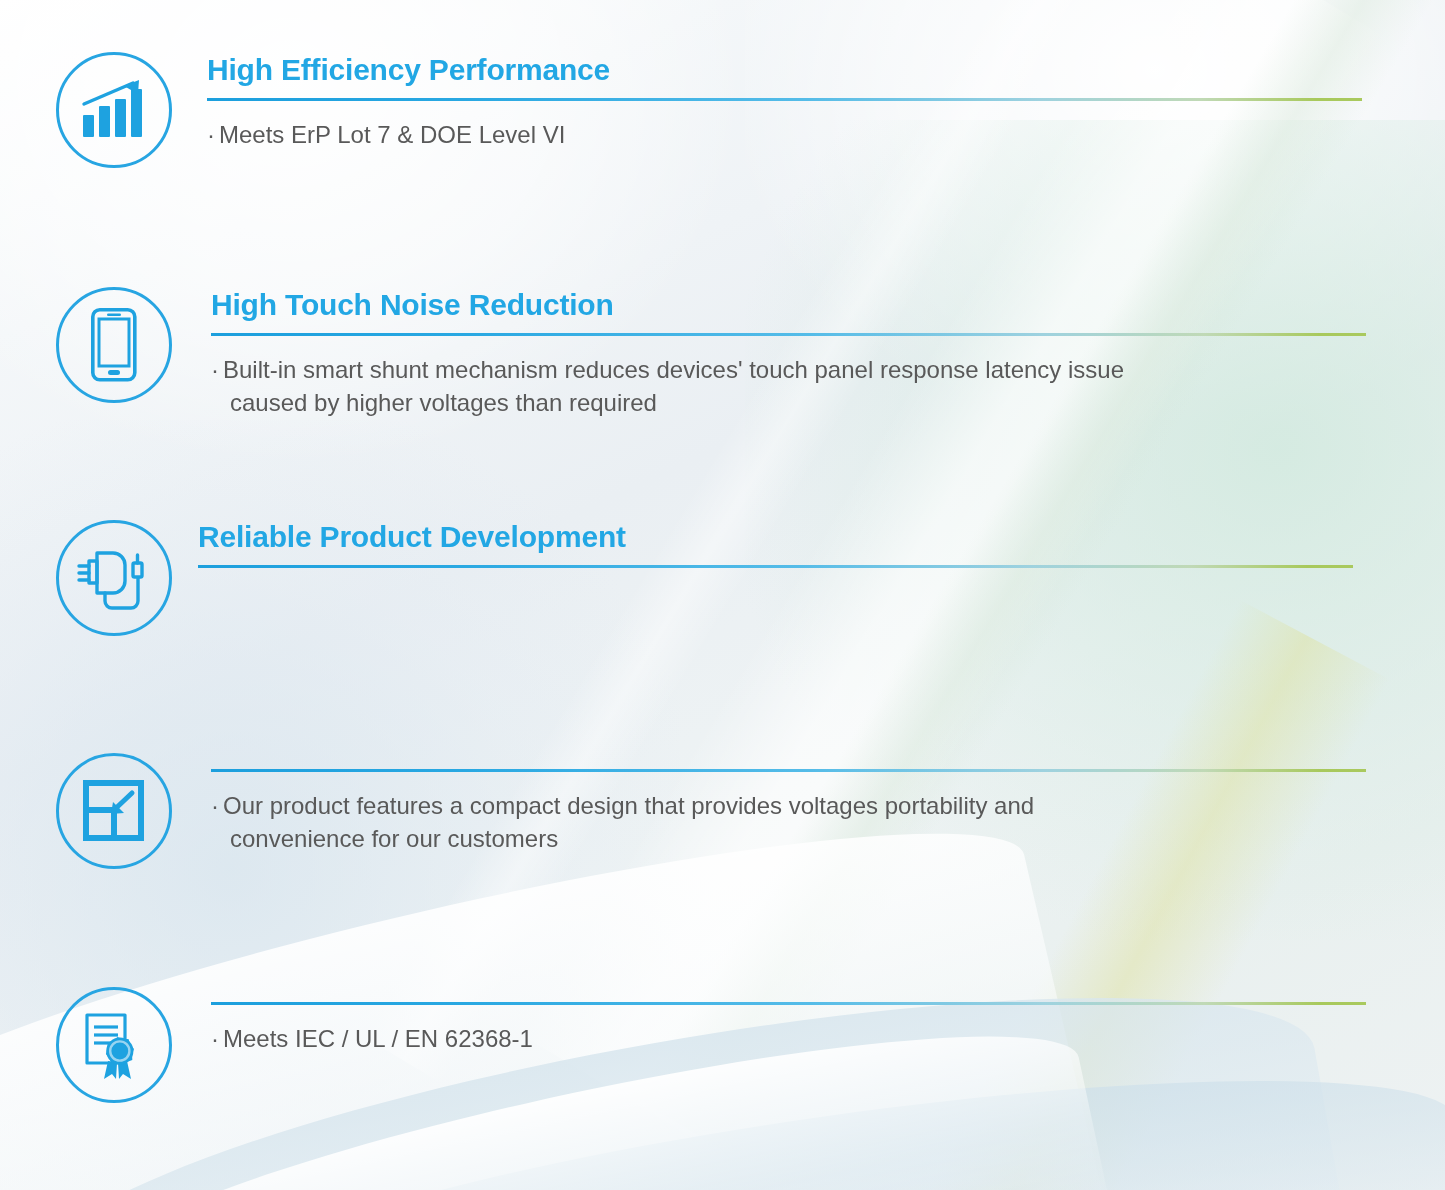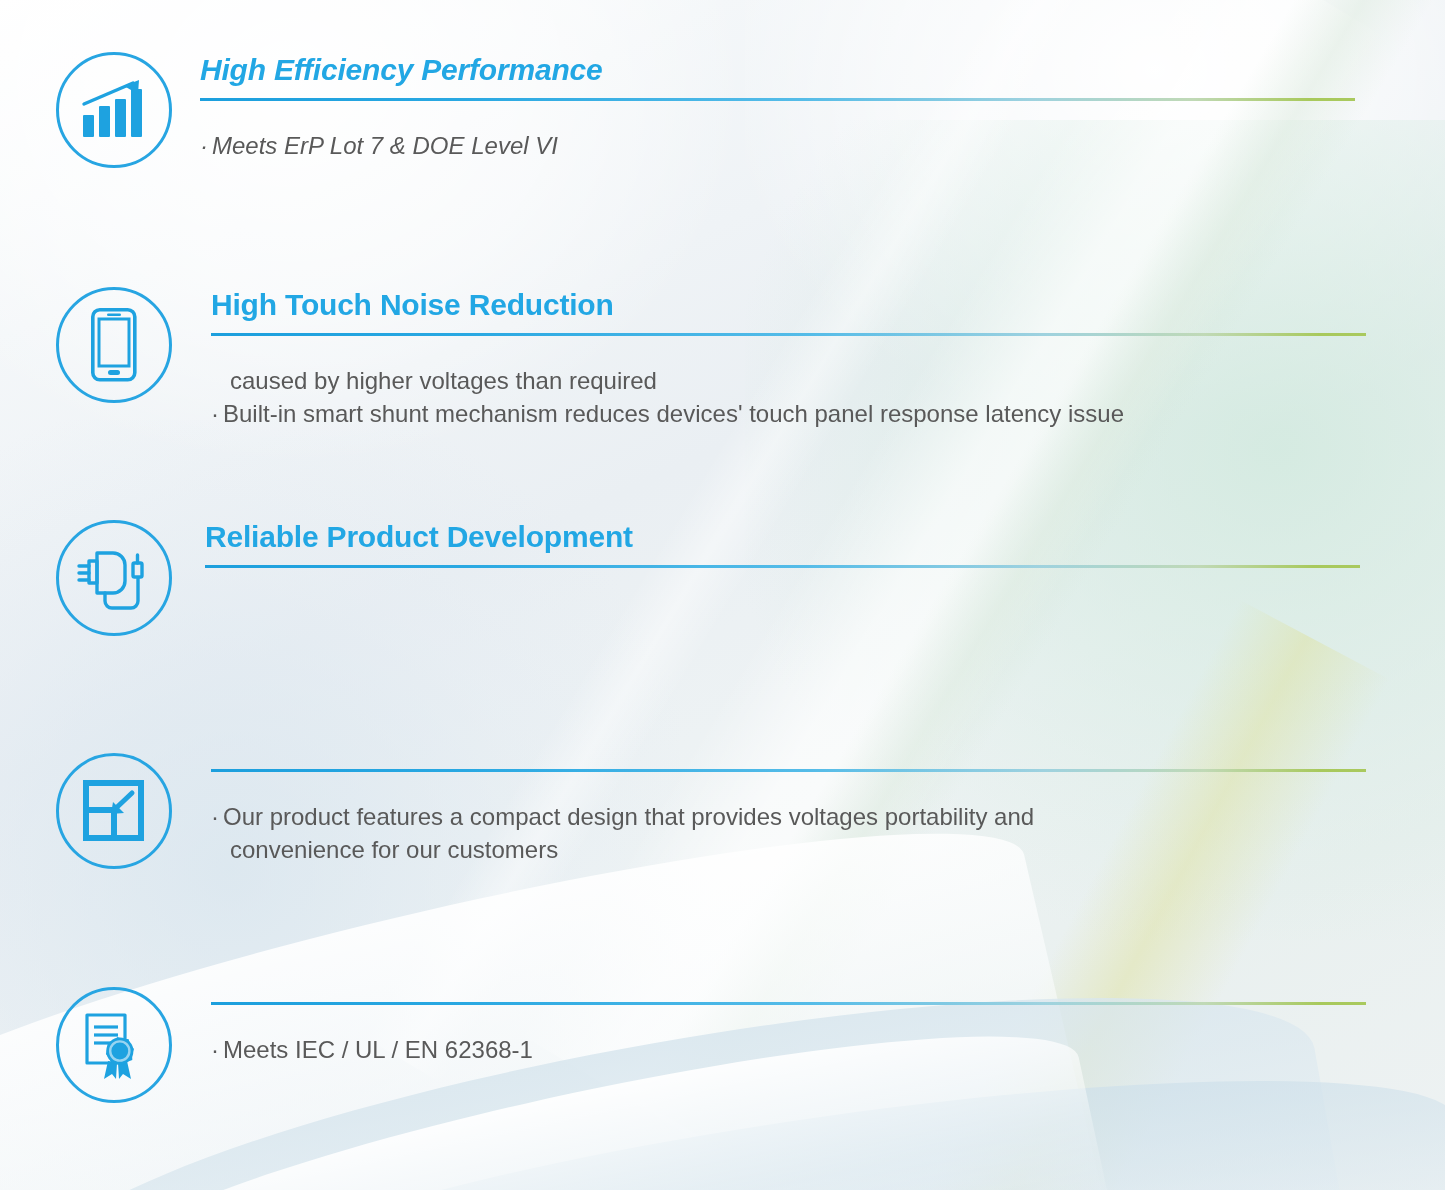--- a/index.html
+++ b/index.html
@@ -165,21 +165,21 @@
         #1c9fdd 0%,
         #29a8e2 22%,
         #55bce8 52%,
         #9ed2df 72%,
         #c0d9b6 86%,
         #a8c95c 96%,
         #a9c95e 100%);
   }
 
   .feature-lines {
-    margin-top: 28px;
+    margin-top: 17px;
   }
 
   .feature-line {
     font-size: 24px;
     color: #595959;
     line-height: 1.38;
     white-space: nowrap;
   }
   .feature-line .bullet {
     color: #595959;
@@ -217,21 +217,21 @@
             <rect x="18" y="27" width="11" height="31" rx="1"></rect>
             <rect x="34" y="20" width="11" height="38" rx="1"></rect>
             <rect x="50" y="10" width="11" height="48" rx="1"></rect>
           </g>
           <g stroke="#1ea2e0" stroke-width="3.4" fill="none" stroke-linecap="round">
             <line x1="3" y1="25" x2="52" y2="4"></line>
           </g>
           <polygon points="58,1 57,15 43,7" fill="#1ea2e0"></polygon>
         </svg>
       </div>
-      <div class="feature-body" style="left:200px; top:55px;font-style:italic;">
+      <div class="feature-body" style="left:207px; top:55px;">
         <div class="feature-title">High Efficiency Performance</div>
         <div class="feature-rule"></div>
         <div class="feature-lines">
           <div class="feature-line">
             <span class="bullet">·</span><span>Meets ErP Lot 7 &amp; DOE Level VI</span>
           </div>
         </div>
       </div>
     </div>
 
@@ -241,25 +241,25 @@
           <rect x="1.8" y="1.8" width="42" height="70" rx="7" ry="7" fill="none" stroke="#1ea2e0" stroke-width="3.6"></rect>
           <rect x="8" y="11" width="30" height="47" fill="none" stroke="#1ea2e0" stroke-width="3"></rect>
           <rect x="16" y="5.5" width="14" height="2.6" rx="1.3" fill="#1ea2e0"></rect>
           <rect x="17" y="62" width="12" height="5" rx="2.5" fill="#1ea2e0"></rect>
         </svg>
       </div>
       <div class="feature-body" style="left:211px; top:290px;">
         <div class="feature-title">High Touch Noise Reduction</div>
         <div class="feature-rule"></div>
         <div class="feature-lines">
+          <div class="feature-line">
+            <span class="bullet">·</span><span>Built-in smart shunt mechanism reduces devices' touch panel response latency issue</span>
+          </div>
           <div class="feature-line cont">
             <span>caused by higher voltages than required</span>
-          </div>
-          <div class="feature-line">
-            <span class="bullet">·</span><span>Built-in smart shunt mechanism reduces devices' touch panel response latency issue</span>
           </div>
         </div>
       </div>
     </div>
 
     <div class="feature">
       <div class="icon-circle" style="left:56px; top:520px;">
         <svg width="74" height="68" viewBox="0 0 74 68" aria-hidden="true">
           <g fill="none" stroke="#1ea2e0" stroke-width="3.4" stroke-linejoin="round" stroke-linecap="round">
 
@@ -271,21 +271,21 @@
             <line x1="2" y1="29" x2="12" y2="29"></line>
             <line x1="2" y1="36" x2="12" y2="36"></line>
 
             <path d="M28 49 v8 a7 7 0 0 0 7 7 h19 a7 7 0 0 0 7 -7 v-23"></path>
 
             <rect x="56" y="19" width="9" height="14" rx="1.5"></rect>
             <line x1="60.5" y1="11" x2="60.5" y2="19"></line>
           </g>
         </svg>
       </div>
-      <div class="feature-body" style="left:205px; top:522px;">
+      <div class="feature-body" style="left:198px; top:522px;">
         <div class="feature-title">Reliable Product Development</div>
         <div class="feature-rule"></div>
       </div>
     </div>
 
     <div class="feature">
       <div class="icon-circle" style="left:56px; top:753px;">
         <svg width="62" height="62" viewBox="0 0 62 62" aria-hidden="true">
           <g fill="none" stroke="#1ea2e0" stroke-width="6">
             <polyline points="3,30 3,3 58,3 58,58 31,58"></polyline>

